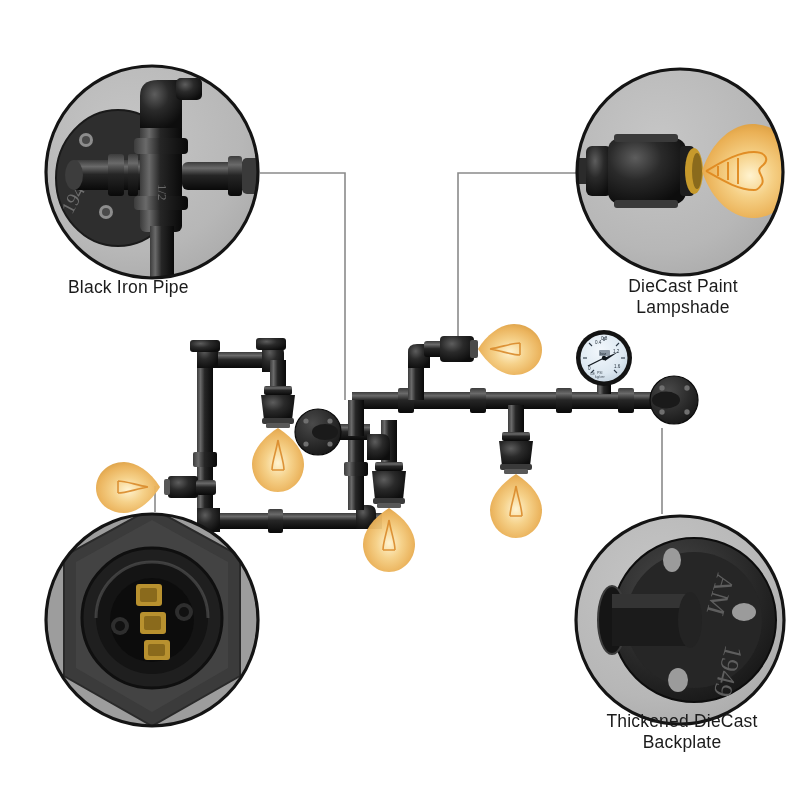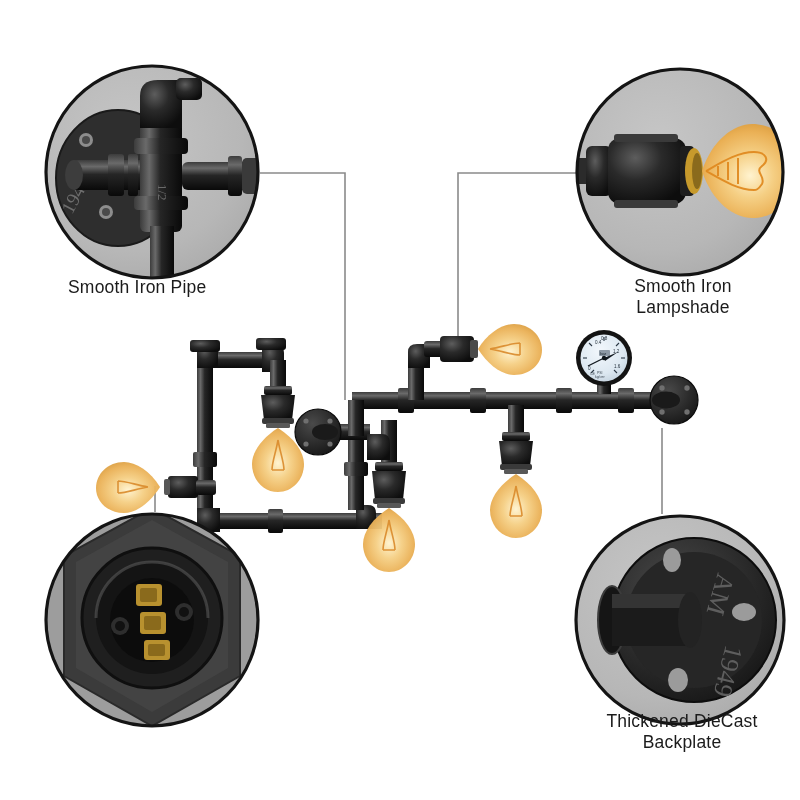--- a/index.html
+++ b/index.html
@@ -368,22 +368,22 @@
         <ellipse cx="612" cy="620" rx="14" ry="34" fill="#151515"></ellipse>
         <ellipse cx="612" cy="620" rx="14" ry="34" fill="none" stroke="#3c3c3c" stroke-width="2"></ellipse>
         <rect x="612" y="594" width="78" height="52" fill="#1b1b1b"></rect>
         <rect x="612" y="594" width="78" height="14" fill="#3e3e3e" opacity="0.75"></rect>
         <ellipse cx="690" cy="620" rx="12" ry="28" fill="#232323"></ellipse>
       </g>
       <circle cx="680" cy="620" r="104" fill="none" stroke="#141414" stroke-width="3.2"></circle>
     </g>
   </svg>
 
-  <div class="callout-label" id="label-black-iron-pipe">Smooth Iron Pipe</div>
-
-  <div class="callout-label" id="label-smooth-paint">Smooth Iron
+  <div class="callout-label" id="label-black-iron-pipe">Black Iron Pipe</div>
+
+  <div class="callout-label" id="label-smooth-paint">DieCast Paint
 Lampshade</div>
 
 
   <div class="callout-label" id="label-backplate">Thickened DieCast
 Backplate</div>
 
 </div>
 
 </body></html>

